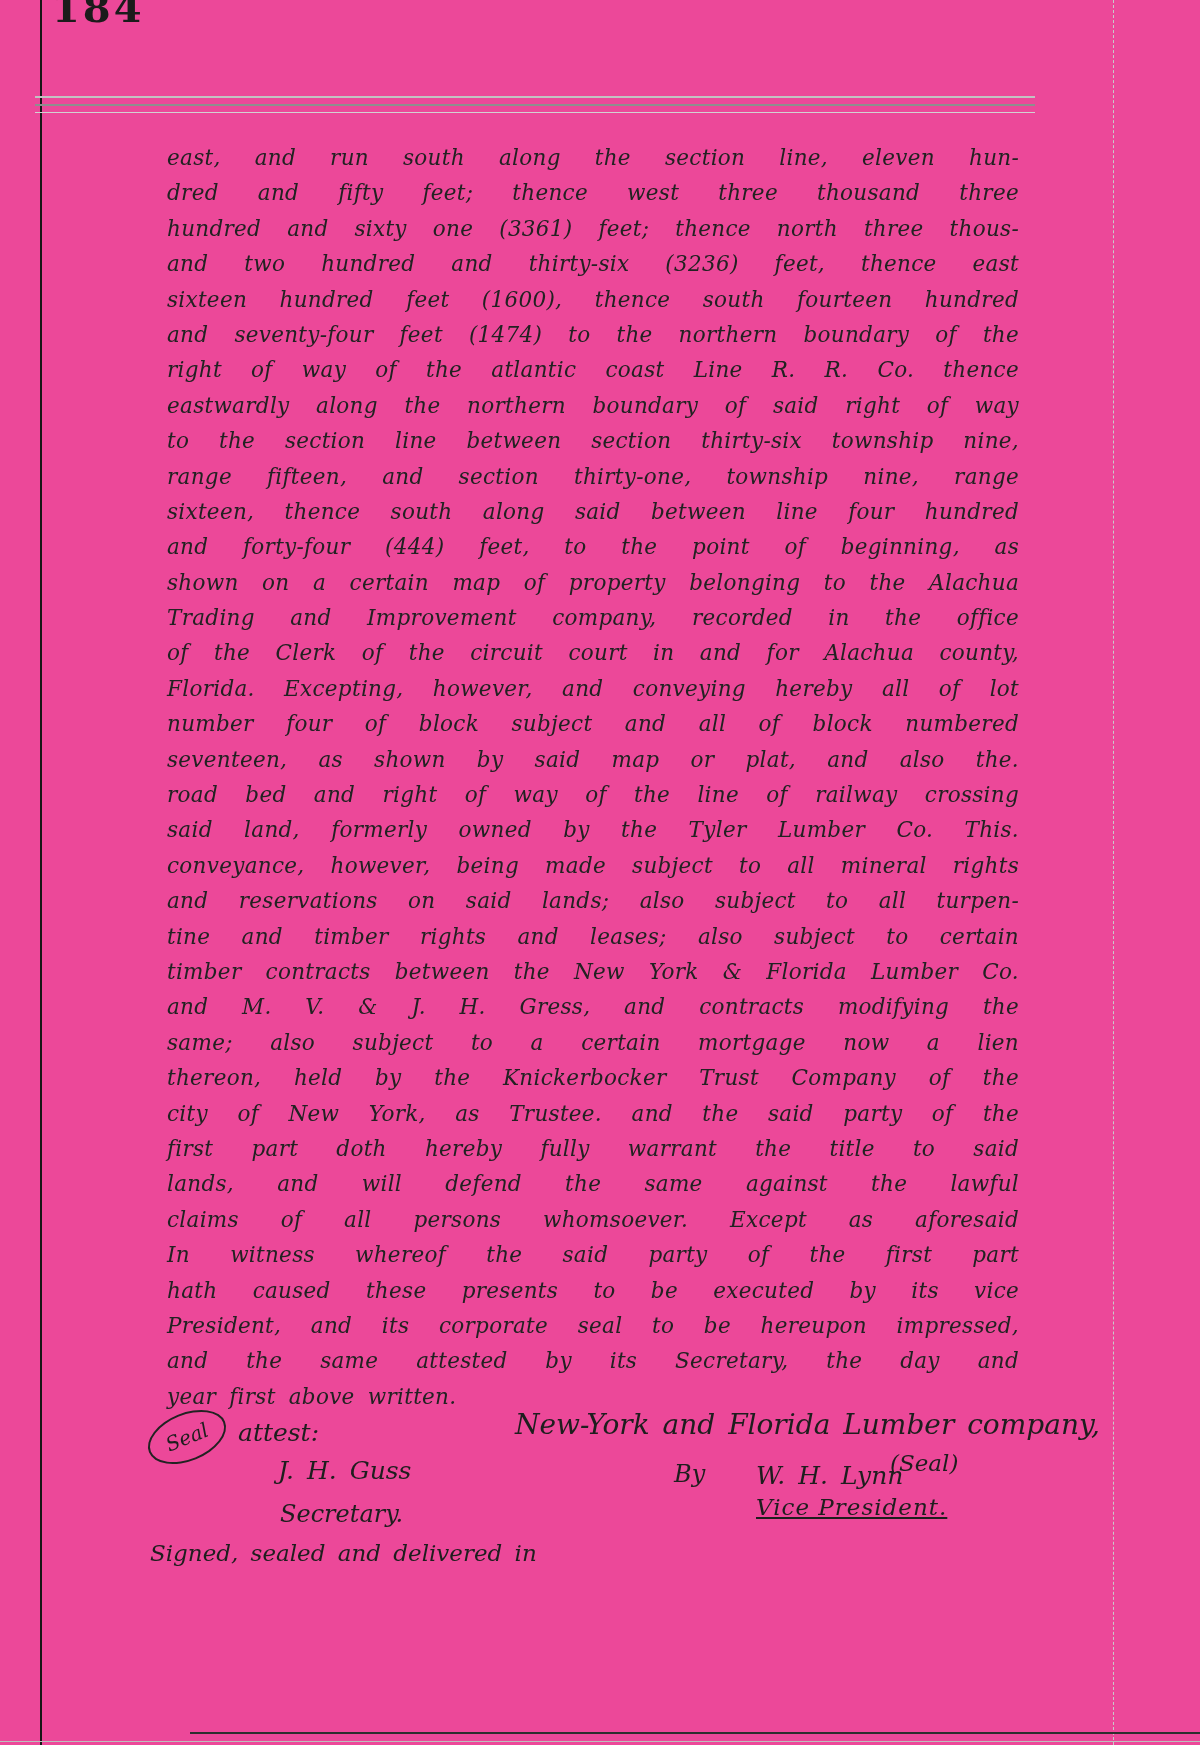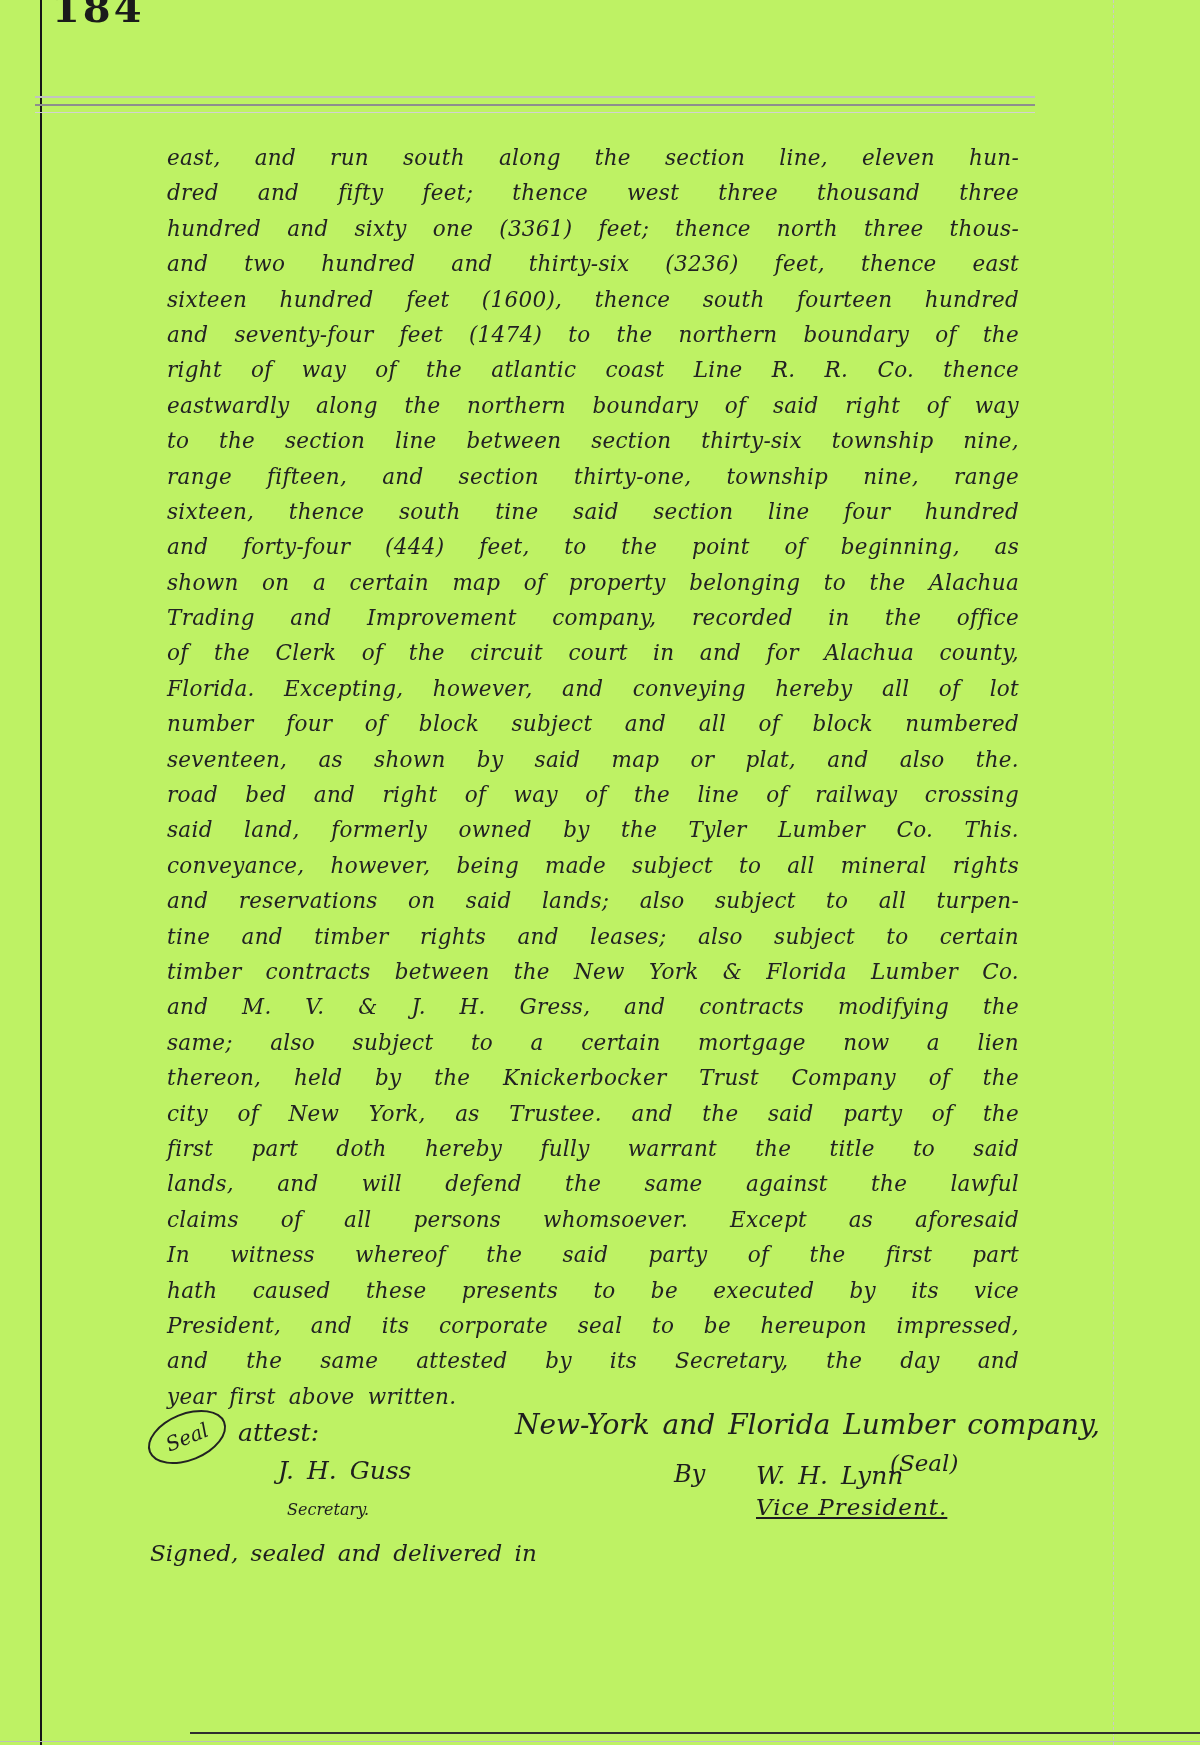--- a/index.html
+++ b/index.html
@@ -1,19 +1,19 @@
 <!DOCTYPE html>
 <html><head>
 <meta charset="utf-8">
 <style>
   html,body { margin:0; padding:0; background:#ffffff; }
   .page {
     position:relative;
     width:1200px; height:1745px;
-    background:#bef264;
+    background:#ec4899;
     overflow:hidden;
     font-family:"DejaVu Serif", serif;
     color:#1e1e1e;
   }
   
   .left-rule {
     position:absolute; left:40px; top:0; bottom:0; width:2px;
     background:#161616;
   }
   .right-margin-rule {
@@ -63,21 +63,21 @@
     transform:rotate(-22deg);
     display:flex; align-items:center; justify-content:center;
     font-style:italic; font-size:20px;
   }
   .attest      { position:absolute; left:238px; top:1418px; font-size:25px; }
   .company     { position:absolute; left:515px; top:1408px; font-size:28px; word-spacing:4px; }
   .sec-sig     { position:absolute; left:278px; top:1456px; font-size:25px; word-spacing:5px; }
   .by-label    { position:absolute; left:648px; top:1460px; font-size:24px;margin-left:26px; }
   .vp-sig      { position:absolute; left:756px; top:1453px; font-size:25px; word-spacing:5px;margin-top:8px; }
   .seal-note   { position:absolute; left:890px; top:1450px; font-size:23px; }
-  .sec-title   { position:absolute; left:287px; top:1500px; font-size:16px;font-style:italic; }
+  .sec-title   { position:absolute; left:280px; top:1500px; font-size:24px;font-style:italic; }
   .vp-title    { position:absolute; left:756px; top:1494px; font-size:23px; letter-spacing:1px;text-decoration:underline; }
   .closing     { position:absolute; left:150px; top:1540px; font-size:23px; word-spacing:5px; }
 </style>
 </head>
 <body>
 
 <div class="page">
 
   <div class="left-rule"></div>
   <div class="right-margin-rule"></div>
@@ -93,21 +93,21 @@
     <div class="tl">east, and run south along the section line, eleven hun-</div>
     <div class="tl">dred and fifty feet; thence west three thousand three</div>
     <div class="tl">hundred and sixty one (3361) feet; thence north three thous-</div>
     <div class="tl">and two hundred and thirty-six (3236) feet, thence east</div>
     <div class="tl">sixteen hundred feet (1600), thence south fourteen hundred</div>
     <div class="tl">and seventy-four feet (1474) to the northern boundary of the</div>
     <div class="tl">right of way of the atlantic coast Line R. R. Co. thence</div>
     <div class="tl">eastwardly along the northern boundary of said right of way</div>
     <div class="tl">to the section line between section thirty-six township nine,</div>
     <div class="tl">range fifteen, and section thirty-one, township nine, range</div>
-    <div class="tl">sixteen, thence south tine said section line four hundred</div>
+    <div class="tl">sixteen, thence south along said between line four hundred</div>
     <div class="tl">and forty-four (444) feet, to the point of beginning, as</div>
     <div class="tl">shown on a certain map of property belonging to the Alachua</div>
     <div class="tl">Trading and Improvement company, recorded in the office</div>
     <div class="tl">of the Clerk of the circuit court in and for Alachua county,</div>
     <div class="tl">Florida. Excepting, however, and conveying hereby all of lot</div>
     <div class="tl">number four of block subject and all of block numbered</div>
     <div class="tl">seventeen, as shown by said map or plat, and also the.</div>
     <div class="tl">road bed and right of way of the line of railway crossing</div>
     <div class="tl">said land, formerly owned by the Tyler Lumber Co. This.</div>
     <div class="tl">conveyance, however, being made subject to all mineral rights</div>

